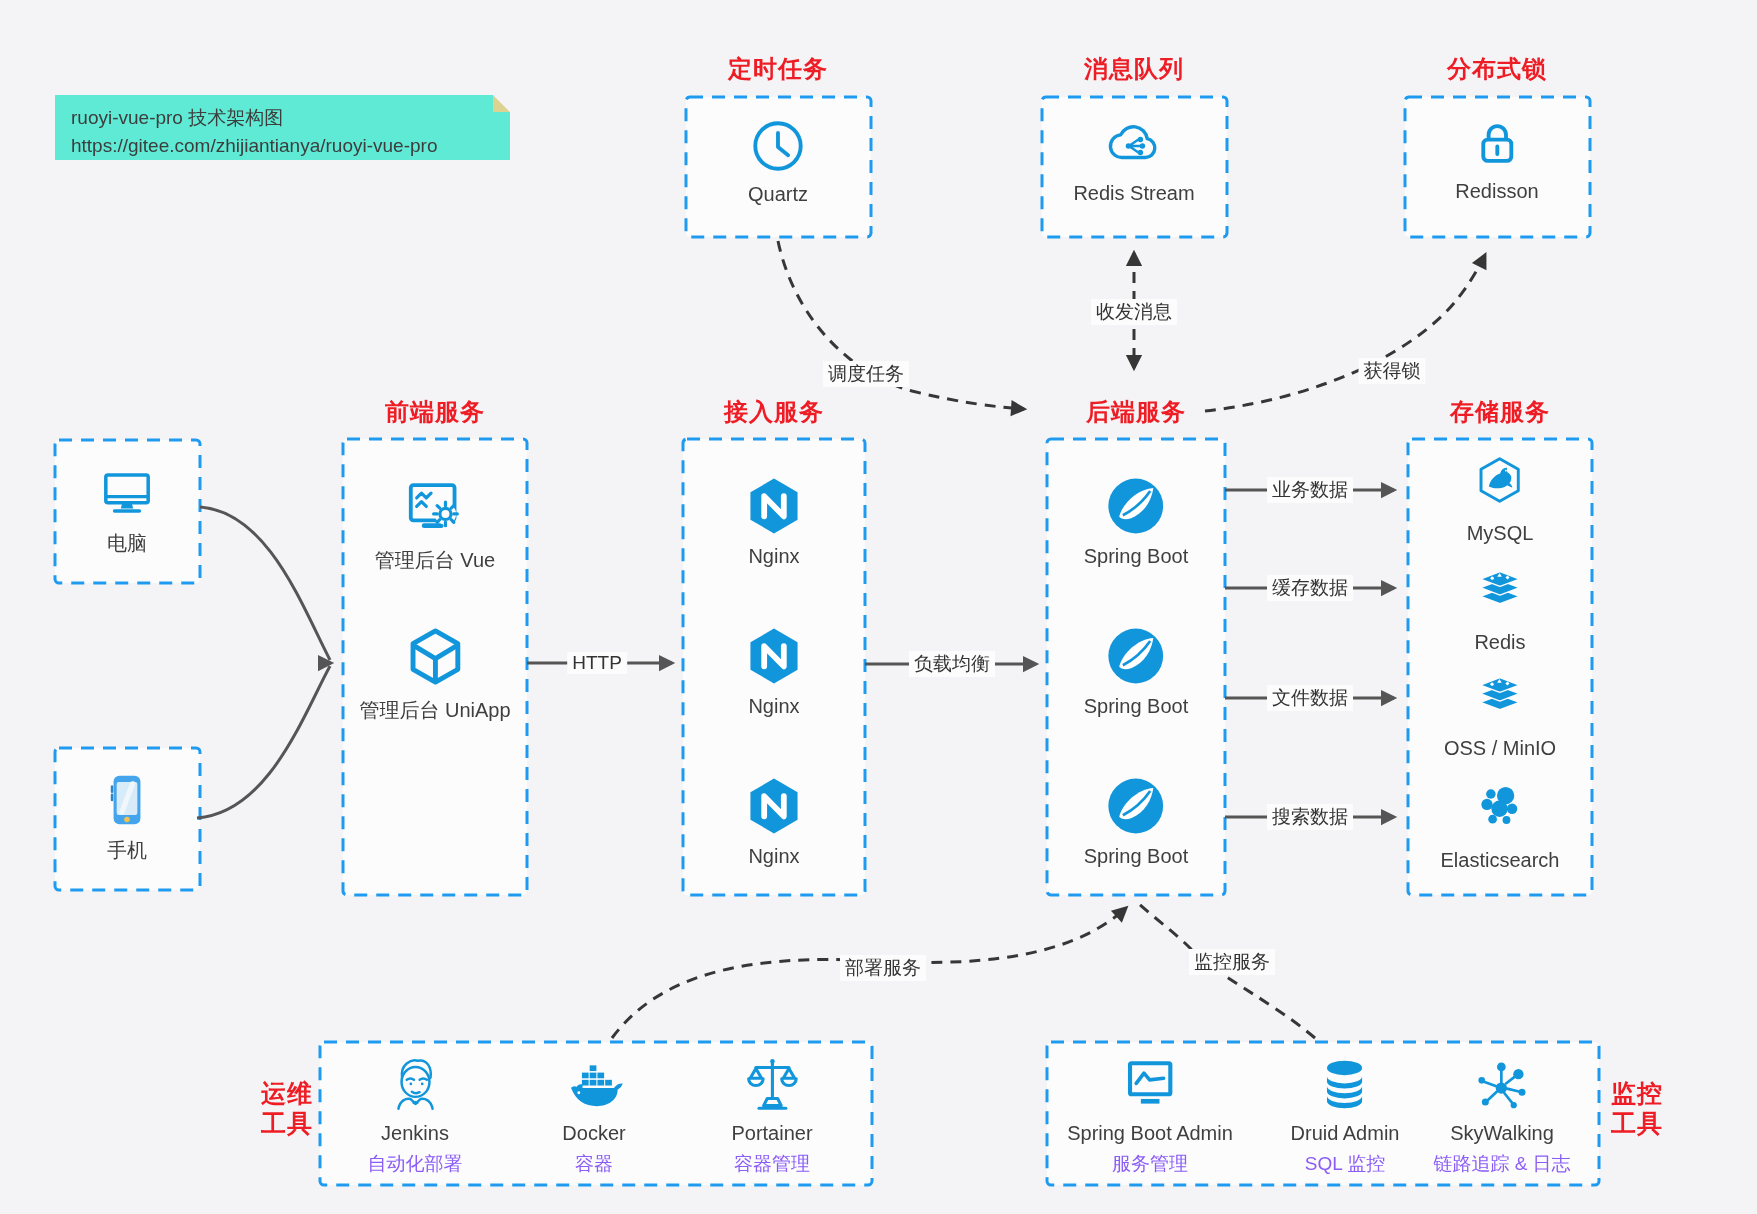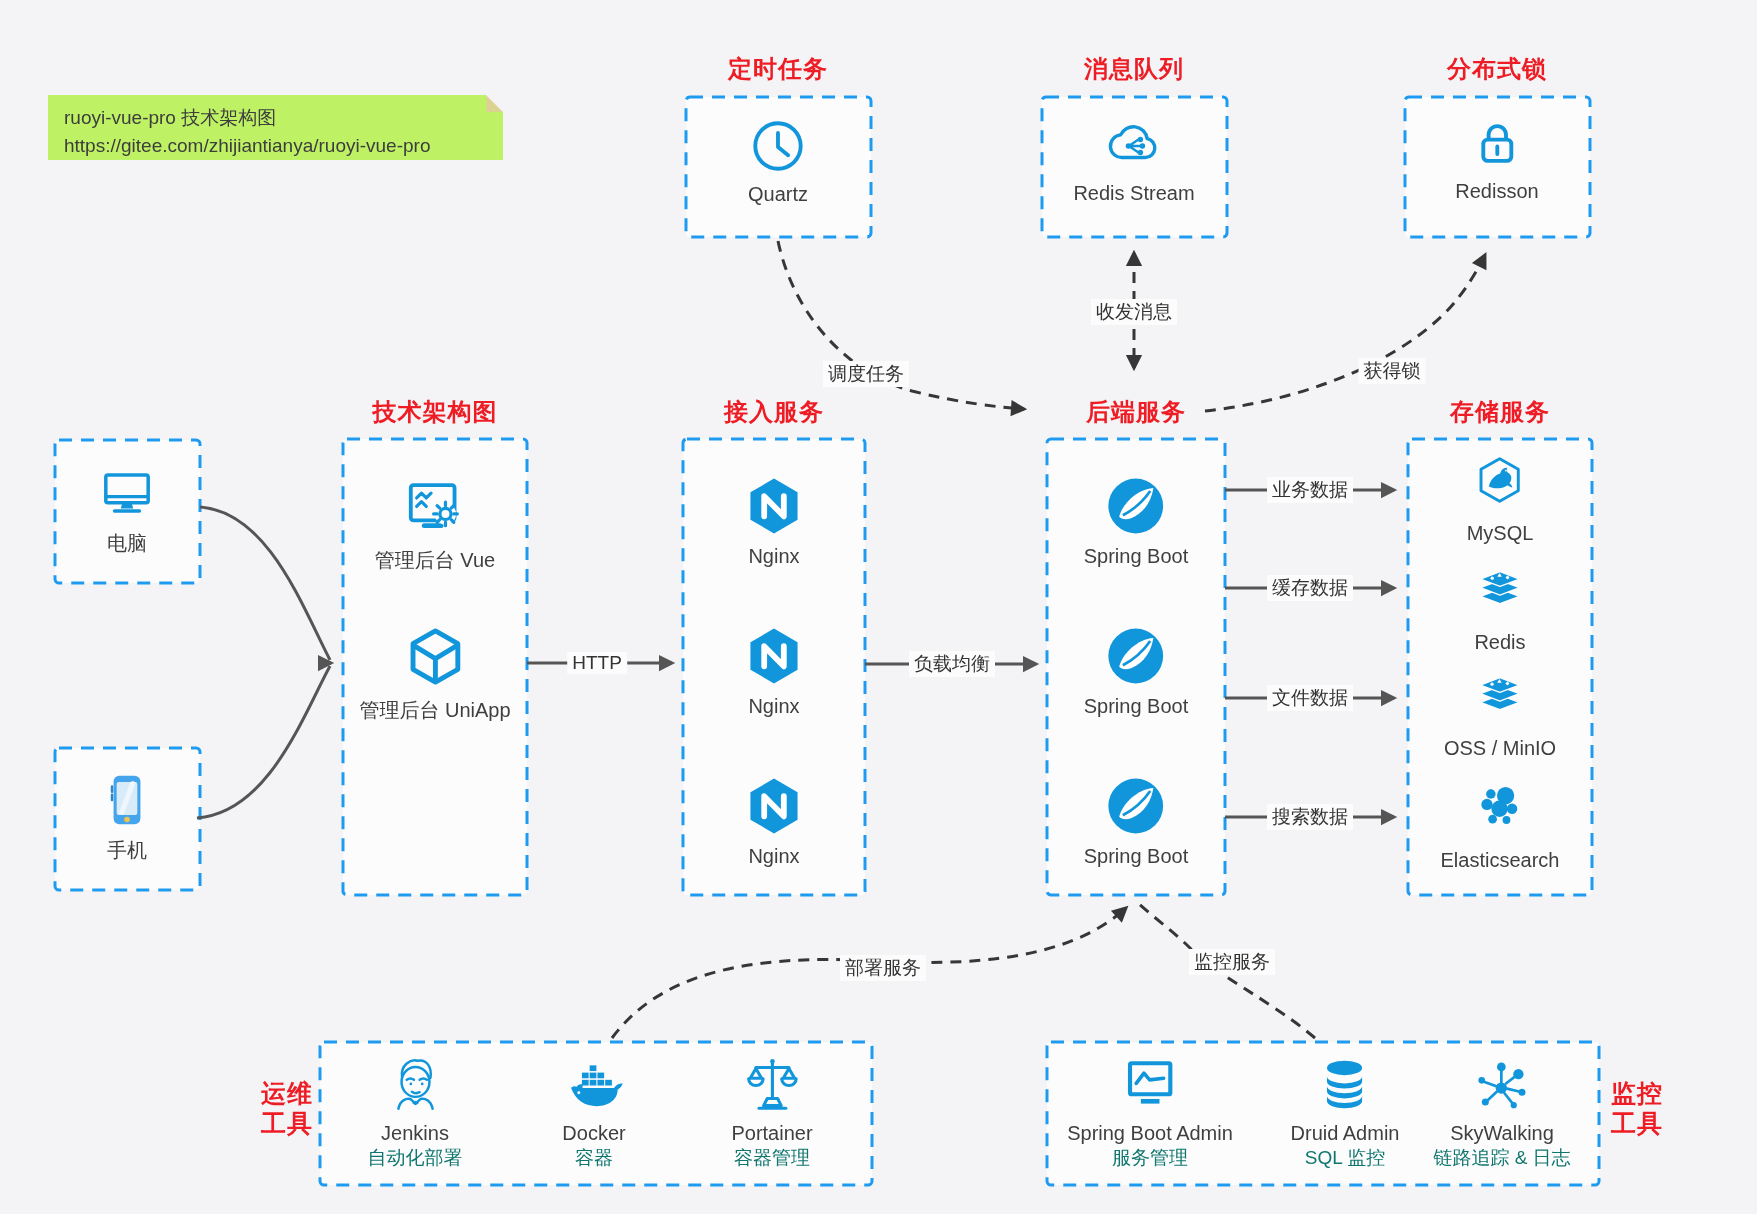--- a/index.html
+++ b/index.html
@@ -1,32 +1,32 @@
 <!DOCTYPE html>
 <html><head>
 <meta charset="utf-8">
 <style>
   html,body{margin:0;padding:0;background:#e9e9eb;}
   #canvas{position:relative;width:1757px;height:1214px;background:#F4F4F6;overflow:hidden;
           font-family:"Liberation Sans",sans-serif;}
   #bg{position:absolute;left:0;top:0;}
-  .note{position:absolute;left:48px;top:95px;width:455px;height:65px;background:#bef264;
+  .note{position:absolute;left:55px;top:95px;width:455px;height:65px;background:#5eead4;
         box-sizing:border-box;padding:9px 16px;color:#3d3d3d;font-size:19px;line-height:1.45;}
   .note::after{content:"";position:absolute;top:0;right:0;width:0;height:0;
         border-left:17px solid #DCD393;border-top:17px solid #F4F4F6;}
   .sec-label{position:absolute;transform:translate(-50%,-50%);color:#EE1D25;font-weight:700;
         font-size:24px;white-space:nowrap;letter-spacing:1px;}
   .side-label{position:absolute;transform:translate(-50%,-50%);color:#EE1D25;font-weight:700;
         font-size:25px;text-align:center;line-height:1.18;letter-spacing:1px;}
   .node{position:absolute;transform:translateX(-50%);display:flex;flex-direction:column;
         align-items:center;width:max-content;}
   .node-label{margin-top:8px;font-size:20px;color:#3F3F3F;white-space:nowrap;text-align:center;}
   .node.storage-n .node-label{margin-top:16px;}
   .node.tight .node-label{margin-top:6px;}
-  .node-desc{margin-top:0;font-size:19px;color:#0f766e;white-space:nowrap;text-align:center;}
+  .node-desc{margin-top:6px;font-size:19px;color:#8b5cf6;white-space:nowrap;text-align:center;}
   .flow-label{position:absolute;transform:translate(-50%,-50%);font-size:19px;color:#333;
         background:#FCFCFD;padding:0 5px;white-space:nowrap;}
 </style>
 </head>
 <body>
 
 <div id="canvas">
 
 <svg id="bg" width="1757" height="1214" viewBox="0 0 1757 1214">
   <defs>
@@ -74,21 +74,21 @@
 </svg>
 
 <div class="note">
   <div>ruoyi-vue-pro 技术架构图</div>
   <div>https://gitee.com/zhijiantianya/ruoyi-vue-pro</div>
 </div>
 
 <div class="sec-label" style="left:778px;top:69px">定时任务</div>
 <div class="sec-label" style="left:1134px;top:69px">消息队列</div>
 <div class="sec-label" style="left:1497px;top:69px">分布式锁</div>
-<div class="sec-label" style="left:435px;top:412px">技术架构图</div>
+<div class="sec-label" style="left:435px;top:412px">前端服务</div>
 <div class="sec-label" style="left:774px;top:412px">接入服务</div>
 <div class="sec-label" style="left:1136px;top:412px">后端服务</div>
 <div class="sec-label" style="left:1500px;top:412px">存储服务</div>
 <div class="side-label" style="left:287px;top:1108px">
   <div>运维</div>
   <div>工具</div>
 </div>
 <div class="side-label" style="left:1637px;top:1108px">
   <div>监控</div>
   <div>工具</div>

